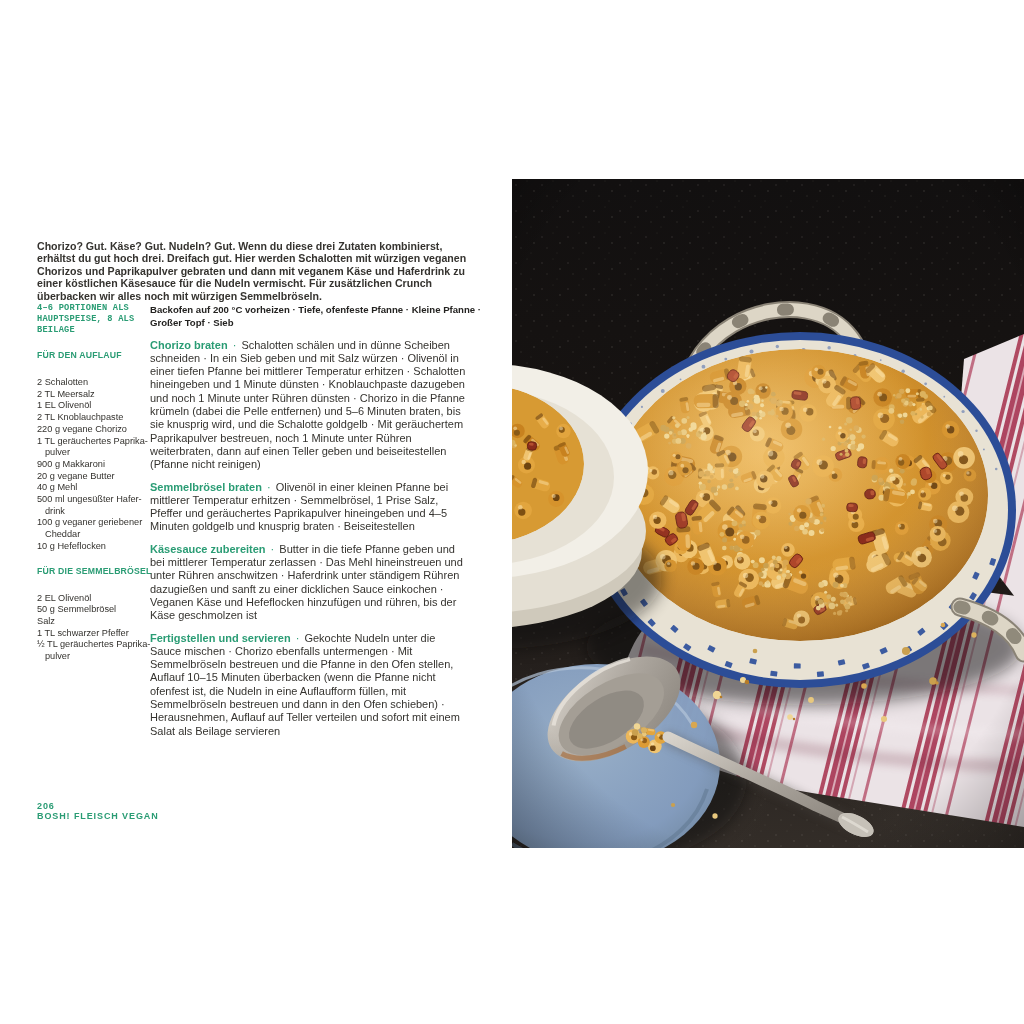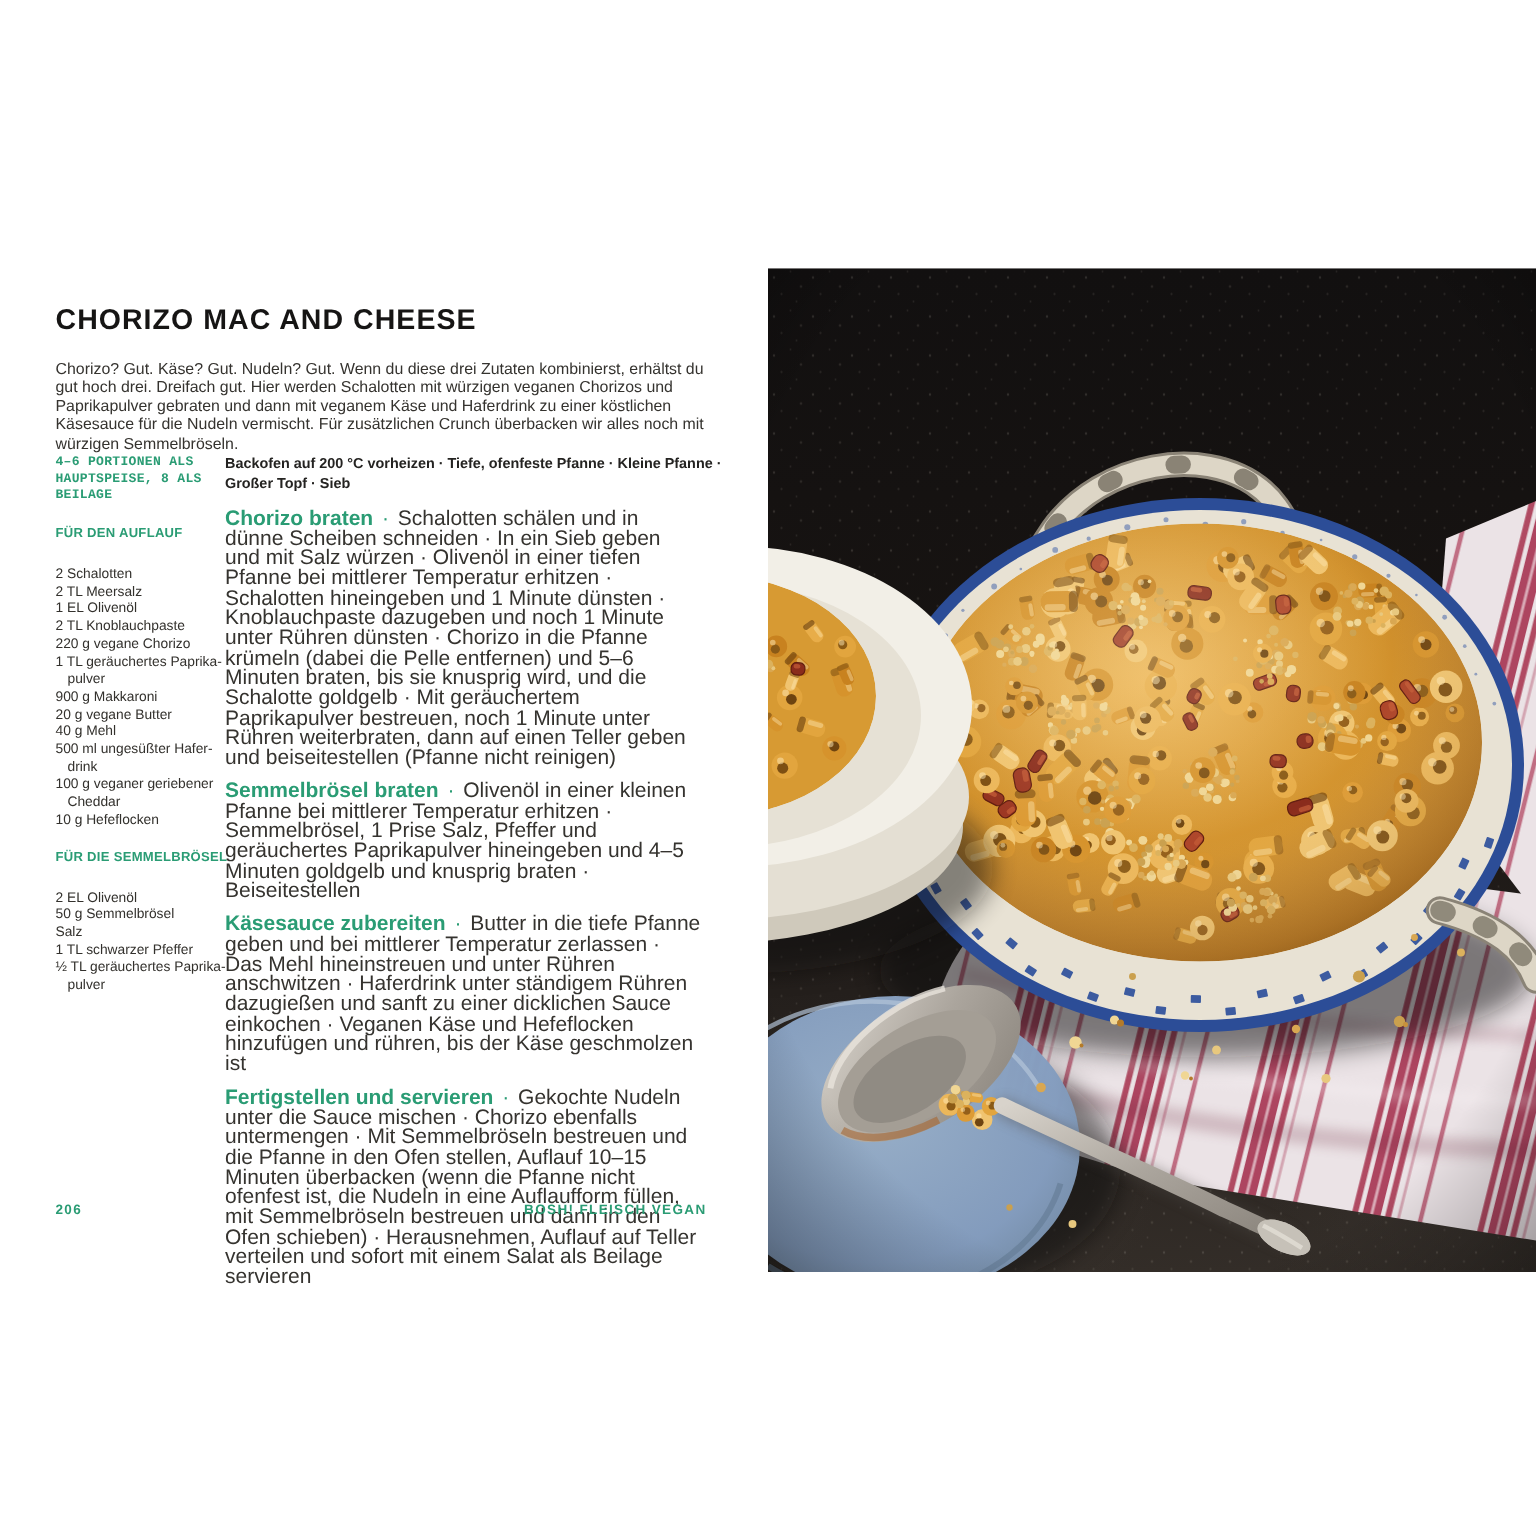--- a/index.html
+++ b/index.html
@@ -5,49 +5,48 @@
   :root{ --green:#2a9c74; --ink:#35332f; --ink-dark:#1d1c1a; }
   html,body{margin:0;padding:0;}
   body{width:1024px;height:1024px;background:#ffffff;font-family:"Liberation Sans",sans-serif;}
   .page{position:relative;width:1024px;height:1024px;background:#ffffff;overflow:hidden;}
 
   
   .left-page{position:absolute;left:0;top:0;width:512px;height:1024px;}
   .title{position:absolute;left:37px;top:203px;margin:0;font-size:19px;font-weight:bold;
          letter-spacing:.7px;color:#161514;white-space:nowrap;}
   .intro{position:absolute;left:37px;top:240px;width:441px;margin:0;
-         font-size:10.6px;line-height:12.4px;color:var(--ink);}
+         font-size:10.6px;line-height:12.4px;color:var(--ink);font-weight:bold;}
   .sidebar{position:absolute;left:37px;top:303px;width:118px;}
   .portions{margin:0 0 14px 0;font-size:8.7px;line-height:11px;font-weight:bold;
             color:var(--green);letter-spacing:.2px;font-family:Liberation Mono, monospace;}
   .ing-heading{margin:0 0 2px 0;font-size:8.7px;line-height:11px;font-weight:bold;
                color:var(--green);letter-spacing:.2px;}
   .ing-list{list-style:none;margin:16px 0 13px 0;padding:0;font-size:9.2px;line-height:11.7px;
             color:#33312d;}
   .ing-list li{padding-left:8px;text-indent:-8px;}
   .main-col{position:absolute;left:150px;top:303px;width:333px;}
   .equipment{margin:0 0 9px 0;font-size:9.6px;line-height:13.3px;font-weight:bold;color:#242321;}
-  .step{margin:0 16px 9px 0;font-size:14px;line-height:13.3px;color:var(--ink);}
+  .step{margin:0 16px 9px 0;font-size:11px;line-height:13.3px;color:var(--ink);}
   .step .sname{color:var(--green);font-weight:bold;}
   .step .ssep{color:var(--green);padding:0 2px;}
   .footer{position:absolute;left:37px;top:801px;width:434px;display:flex;
           justify-content:space-between;font-size:9px;font-weight:bold;
-          color:var(--green);letter-spacing:.9px;}
+          color:var(--green);letter-spacing:.9px;flex-direction:column;}
 
   
   .photo{position:absolute;left:512px;top:179px;width:512px;height:669px;overflow:hidden;background:#151110;}
   .photo svg{display:block;}
 </style>
 </head>
 <body>
 
 <div class="page">
 
   <div class="left-page">
-    <h1 class="title">CHORIZO MAC AND CHEESE</h1>
     <p class="intro">Chorizo? Gut. Käse? Gut. Nudeln? Gut. Wenn du diese drei Zutaten kombinierst, erhältst du gut hoch drei. Dreifach gut. Hier werden Schalotten mit würzigen veganen Chorizos und Paprikapulver gebraten und dann mit veganem Käse und Haferdrink zu einer köstlichen Käsesauce für die Nudeln vermischt. Für zusätzlichen Crunch überbacken wir alles noch mit würzigen Semmelbröseln.</p>
 
     <aside class="sidebar">
       <p class="portions">4–6 PORTIONEN ALS HAUPTSPEISE, 8 ALS BEILAGE</p>
       <div id="sidebar-sections">
           <p class="ing-heading">FÜR DEN AUFLAUF</p>
           <ul class="ing-list">
             <li>2 Schalotten</li>
             <li>2 TL Meersalz</li>
             <li>1 EL Olivenöl</li>

